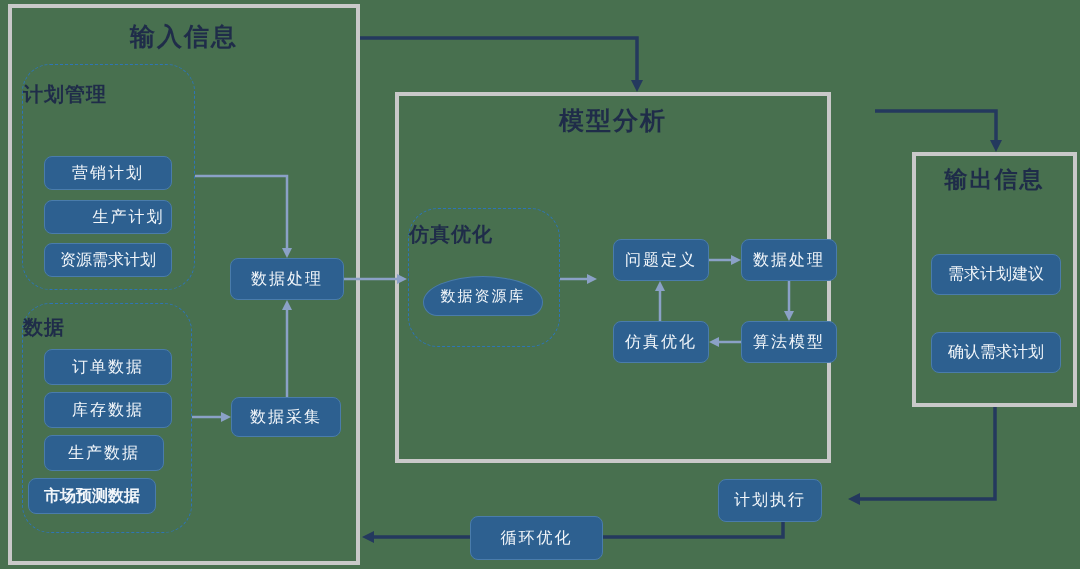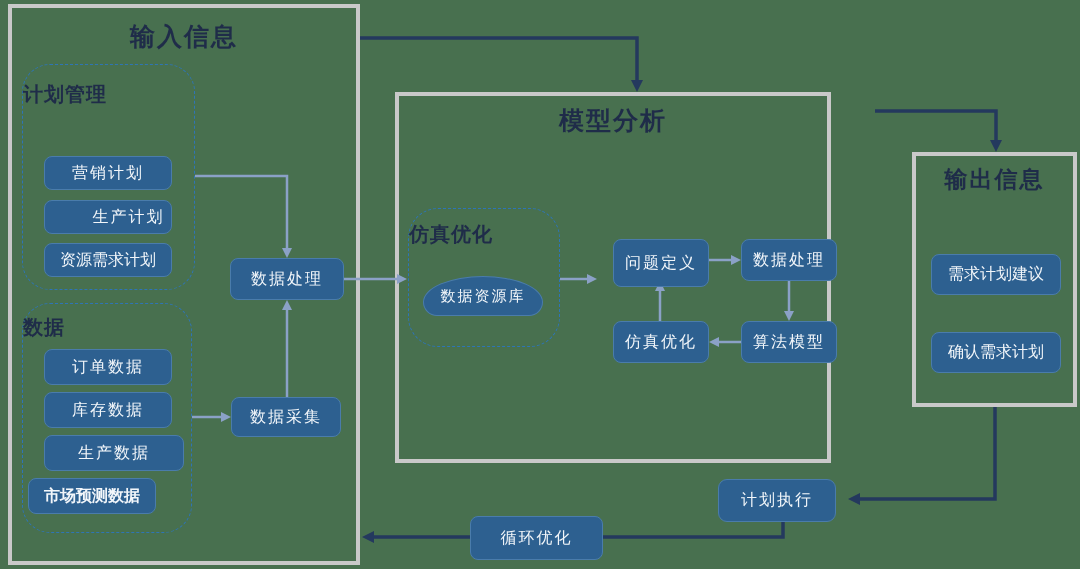--- a/index.html
+++ b/index.html
@@ -85,32 +85,32 @@
     <polyline class="arrow-dark" points="995,407 995,499 858,499" marker-end="url(#ah-dark)"></polyline>
     <polyline class="arrow-dark" points="783,522 783,537 372,537" marker-end="url(#ah-dark)"></polyline>
   </svg>
 
   <div class="node" style="left:44px;top:156px;width:128px;height:34px;">营销计划</div>
   <div class="node" style="left:44px;top:200px;width:128px;height:34px;padding-left:41px;">生产计划</div>
   <div class="node" style="left:44px;top:243px;width:128px;height:34px;letter-spacing:0;">资源需求计划</div>
 
   <div class="node" style="left:44px;top:349px;width:128px;height:36px;">订单数据</div>
   <div class="node" style="left:44px;top:392px;width:128px;height:36px;">库存数据</div>
-  <div class="node" style="left:44px;top:435px;width:140px;height:36px;">生产数据</div>
+  <div class="node" style="left:44px;top:435px;width:120px;height:36px;">生产数据</div>
   <div class="node" style="left:28px;top:478px;width:128px;height:36px;letter-spacing:0;font-weight:bold;">市场预测数据</div>
 
   <div class="node" style="left:230px;top:258px;width:114px;height:42px;">数据处理</div>
   <div class="node" style="left:231px;top:397px;width:110px;height:40px;">数据采集</div>
 
   <div class="node repo" style="left:423px;top:276px;width:120px;height:40px;">数据资源库</div>
 
-  <div class="node" style="left:613px;top:239px;width:96px;height:48px;">问题定义</div>
+  <div class="node" style="left:613px;top:239px;width:96px;height:42px;">问题定义</div>
   <div class="node" style="left:741px;top:239px;width:96px;height:42px;">数据处理</div>
   <div class="node" style="left:613px;top:321px;width:96px;height:42px;">仿真优化</div>
   <div class="node" style="left:741px;top:321px;width:96px;height:42px;">算法模型</div>
 
   <div class="node" style="left:931px;top:254px;width:130px;height:41px;letter-spacing:0;">需求计划建议</div>
   <div class="node" style="left:931px;top:332px;width:130px;height:41px;letter-spacing:0;">确认需求计划</div>
 
-  <div class="node" style="left:718px;top:479px;width:118px;height:43px;border-radius:9px;">计划执行</div>
+  <div class="node" style="left:718px;top:479px;width:104px;height:43px;">计划执行</div>
   <div class="node" style="left:470px;top:516px;width:133px;height:44px;">循环优化</div>
 
 </div>
 
 </body></html>

